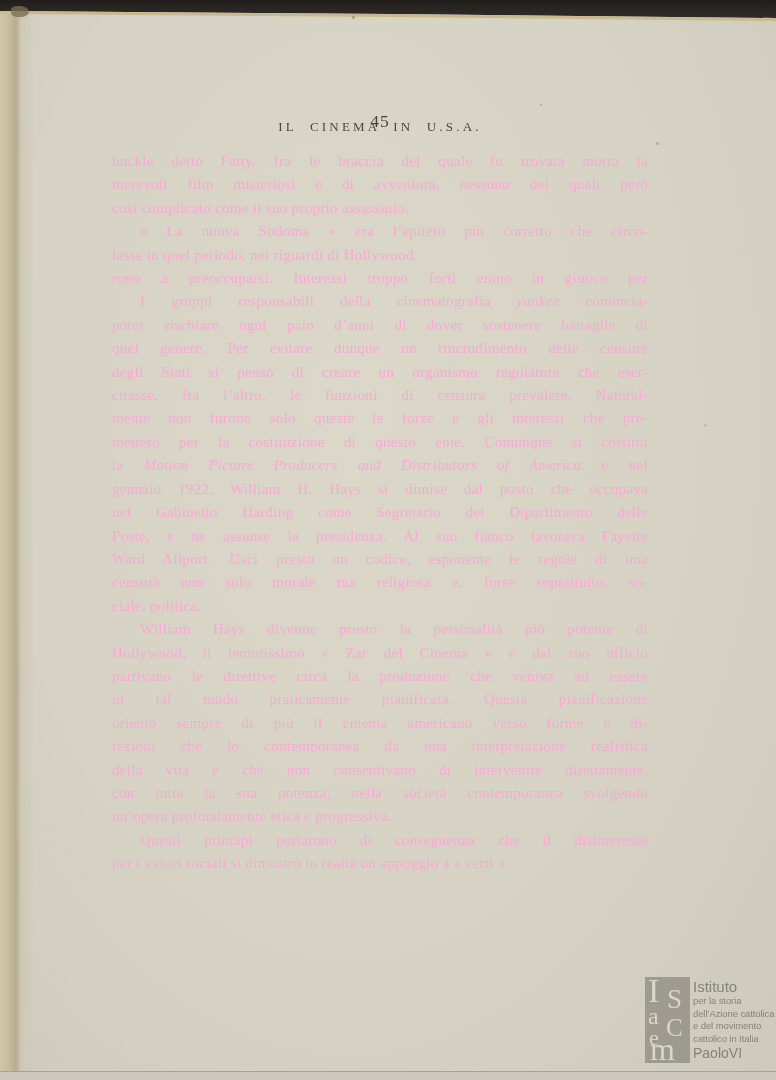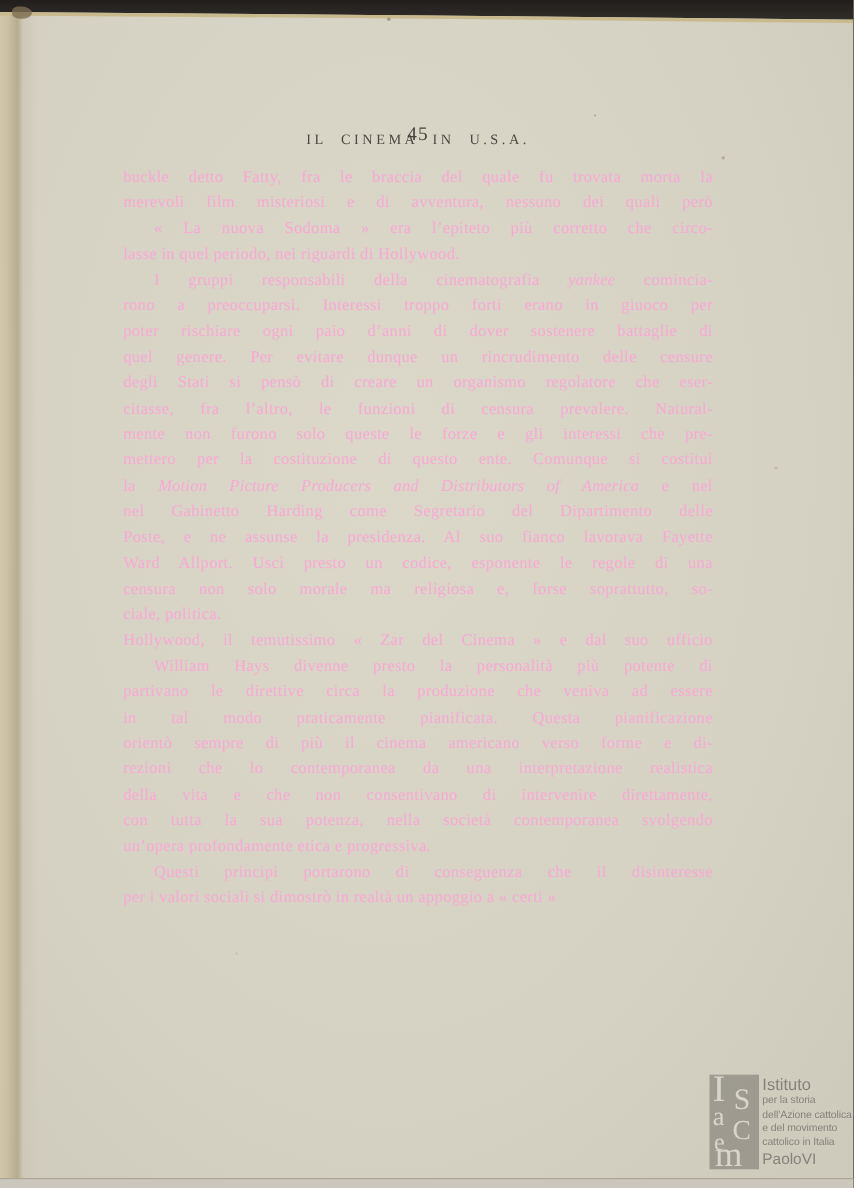--- a/index.html
+++ b/index.html
@@ -109,44 +109,46 @@
   <div class="speck sp4"></div>
   <div class="speck sp5"></div>
 
   <div class="running-title">IL CINEMA IN U.S.A.</div>
   <div class="page-number">45</div>
 
   <div class="body-text">
       <div>
         <div class="line">buckle detto Fatty, fra le braccia del quale fu trovata morta la</div>
         <div class="line">merevoli film misteriosi e di avventura, nessuno dei quali però</div>
+        <div class="line last">così complicato come il suo proprio assassinio.</div>
       </div>
       <div>
         <div class="line ind">« La nuova Sodoma » era l’epiteto più corretto che circo-</div>
         <div class="line last">lasse in quel periodo, nei riguardi di Hollywood.</div>
       </div>
       <div>
+        <div class="line">rono a preoccuparsi. Interessi troppo forti erano in giuoco per</div>
         <div class="line ind">I gruppi responsabili della cinematografia <i>yankee</i> comincia-</div>
-        <div class="line">rono a preoccuparsi. Interessi troppo forti erano in giuoco per</div>
         <div class="line">poter rischiare ogni paio d’anni di dover sostenere battaglie di</div>
         <div class="line">quel genere. Per evitare dunque un rincrudimento delle censure</div>
         <div class="line">degli Stati si pensò di creare un organismo regolatore che eser-</div>
         <div class="line">citasse, fra l’altro, le funzioni di censura prevalere. Natural-</div>
         <div class="line">mente non furono solo queste le forze e gli interessi che pre-</div>
         <div class="line">mettero per la costituzione di questo ente. Comunque si costituì</div>
         <div class="line">la <i>Motion Picture Producers and Distributors of America</i> e nel</div>
+        <div class="line">gennaio 1922, William H. Hays si dimise dal posto che occupava</div>
         <div class="line">nel Gabinetto Harding come Segretario del Dipartimento delle</div>
         <div class="line">Poste, e ne assunse la presidenza. Al suo fianco lavorava Fayette</div>
         <div class="line">Ward Allport. Uscì presto un codice, esponente le regole di una</div>
         <div class="line">censura non solo morale ma religiosa e, forse soprattutto, so-</div>
         <div class="line last">ciale, politica.</div>
       </div>
       <div>
+        <div class="line ind">William Hays divenne presto la personalità più potente di</div>
         <div class="line">Hollywood, il temutissimo « Zar del Cinema » e dal suo ufficio</div>
-        <div class="line ind">William Hays divenne presto la personalità più potente di</div>
         <div class="line">partivano le direttive circa la produzione che veniva ad essere</div>
         <div class="line">in tal modo praticamente pianificata. Questa pianificazione</div>
         <div class="line">orientò sempre di più il cinema americano verso forme e di-</div>
         <div class="line">rezioni che lo contemporanea da una interpretazione realistica</div>
         <div class="line">della vita e che non consentivano di intervenire direttamente,</div>
         <div class="line">con tutta la sua potenza, nella società contemporanea svolgendo</div>
         <div class="line last">un’opera profondamente etica e progressiva.</div>
       </div>
       <div>
         <div class="line ind">Questi principi portarono di conseguenza che il disinteresse</div>

